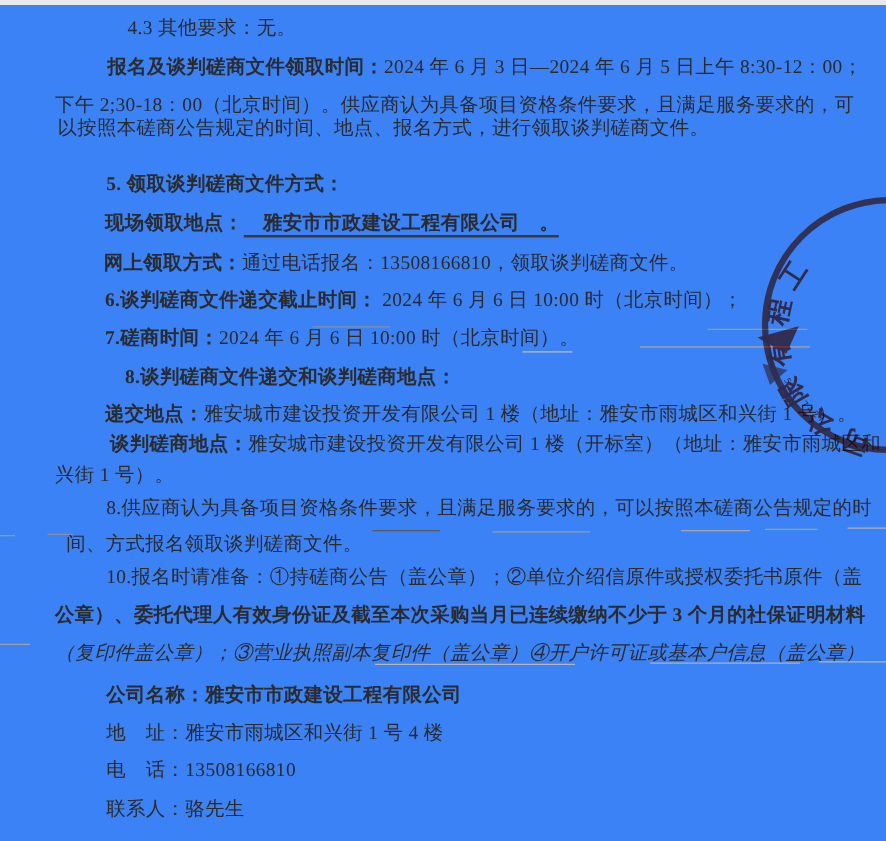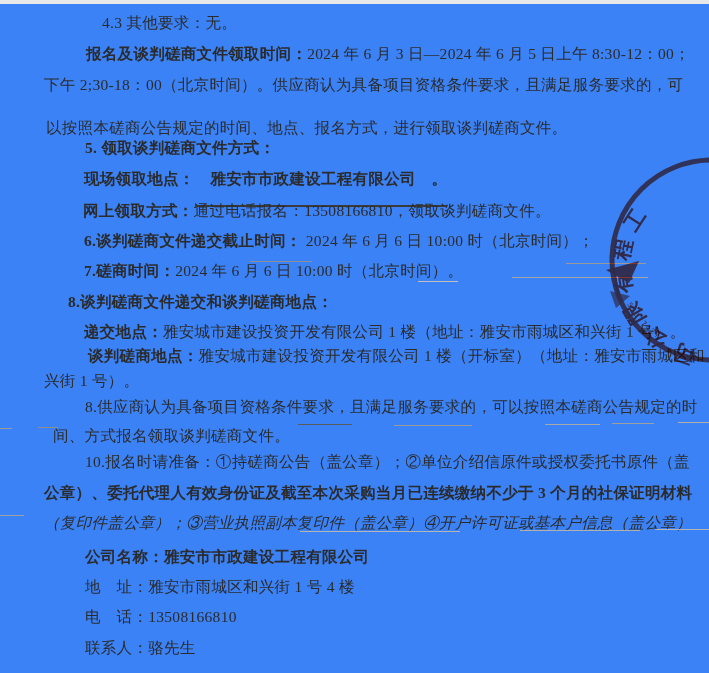--- a/index.html
+++ b/index.html
@@ -15,21 +15,21 @@
   .doc-line{
     position:absolute;
     white-space:nowrap;
     font-size:15.5px;
     line-height:22px;
     letter-spacing:0.3px;
   }
   .doc-line span.b{font-weight:700;}
   .doc-line span.u{
     border-bottom:2px solid #3a3a3a;
-    padding-bottom:18px;
+    padding-bottom:1px;
   }
   .fold{
     position:absolute;
     height:1px;
     pointer-events:none;
   }
   .seal-svg{
     position:absolute;
     left:540px;top:150px;
     width:169px;height:240px;
@@ -49,27 +49,27 @@
 </style>
 </head>
 <body>
 
 <div class="page">
 
   <div>
       <div class="doc-line" style="left: 102px; top: 8px;"><span>4.3 其他要求：无。</span></div>
       <div class="doc-line" style="left: 86px; top: 39px;"><span class="b">报名及谈判磋商文件领取时间：</span><span>2024 年 6 月 3 日—2024 年 6 月 5 日上午 8:30-12：00；</span></div>
       <div class="doc-line" style="left: 44px; top: 70px;"><span>下午 2;30-18：00（北京时间）。供应商认为具备项目资格条件要求，且满足服务要求的，可</span></div>
-      <div class="doc-line" style="left: 46px; top: 113px; text-align: center;"><span>以按照本磋商公告规定的时间、地点、报名方式，进行领取谈判磋商文件。</span></div>
+      <div class="doc-line" style="left: 46px; top: 88px; text-align: center;"><span>以按照本磋商公告规定的时间、地点、报名方式，进行领取谈判磋商文件。</span></div>
       <div class="doc-line" style="left: 85px; top: 133px;"><span class="b">5. 领取谈判磋商文件方式：</span></div>
       <div class="doc-line" style="left: 84px; top: 164px;"><span class="b">现场领取地点：</span><span class="b u">　雅安市市政建设工程有限公司　。</span></div>
       <div class="doc-line" style="left: 83px; top: 196px;"><span class="b">网上领取方式：</span><span>通过电话报名：13508166810，领取谈判磋商文件。</span></div>
       <div class="doc-line" style="left: 84px; top: 226px;"><span class="b">6.谈判磋商文件递交截止时间：</span><span> 2024 年 6 月 6 日 10:00 时（北京时间）；</span></div>
       <div class="doc-line" style="left: 84px; top: 256px;"><span class="b">7.磋商时间：</span><span>2024 年 6 月 6 日 10:00 时（北京时间）。</span></div>
-      <div class="doc-line" style="left: 68px; top: 287px;"><span class="b">8.谈判磋商文件递交和谈判磋商地点：</span></div>
+      <div class="doc-line" style="left: 100px; top: 287px;"><span class="b">8.谈判磋商文件递交和谈判磋商地点：</span></div>
       <div class="doc-line" style="left: 84px; top: 317px;"><span class="b">递交地点：</span><span>雅安城市建设投资开发有限公司 1 楼（地址：雅安市雨城区和兴街 1 号）。</span></div>
       <div class="doc-line" style="left: 88px; top: 341px;"><span class="b">谈判磋商地点：</span><span>雅安城市建设投资开发有限公司 1 楼（开标室）（地址：雅安市雨城区和</span></div>
       <div class="doc-line" style="left: 44px; top: 366px;"><span>兴街 1 号）。</span></div>
       <div class="doc-line" style="left: 85px; top: 392px;"><span>8.供应商认为具备项目资格条件要求，且满足服务要求的，可以按照本磋商公告规定的时</span></div>
       <div class="doc-line" style="left: 53px; top: 421px;"><span>间、方式报名领取谈判磋商文件。</span></div>
       <div class="doc-line" style="left: 85px; top: 447px; text-align: right;"><span>10.报名时请准备：①持磋商公告（盖公章）；②单位介绍信原件或授权委托书原件（盖</span></div>
       <div class="doc-line" style="left: 44px; top: 478px; font-weight: bold;"><span>公章）、委托代理人有效身份证及截至本次采购当月已连续缴纳不少于 3 个月的社保证明材料</span></div>
       <div class="doc-line" style="left: 44px; top: 508px; font-style: italic;"><span>（复印件盖公章）；③营业执照副本复印件（盖公章）④开户许可证或基本户信息（盖公章）</span></div>
       <div class="doc-line" style="left: 85px; top: 542px;"><span class="b">公司名称：</span><span class="b">雅安市市政建设工程有限公司</span></div>
       <div class="doc-line" style="left: 85px; top: 572px;"><span>地　址：</span><span>雅安市雨城区和兴街 1 号 4 楼</span></div>

